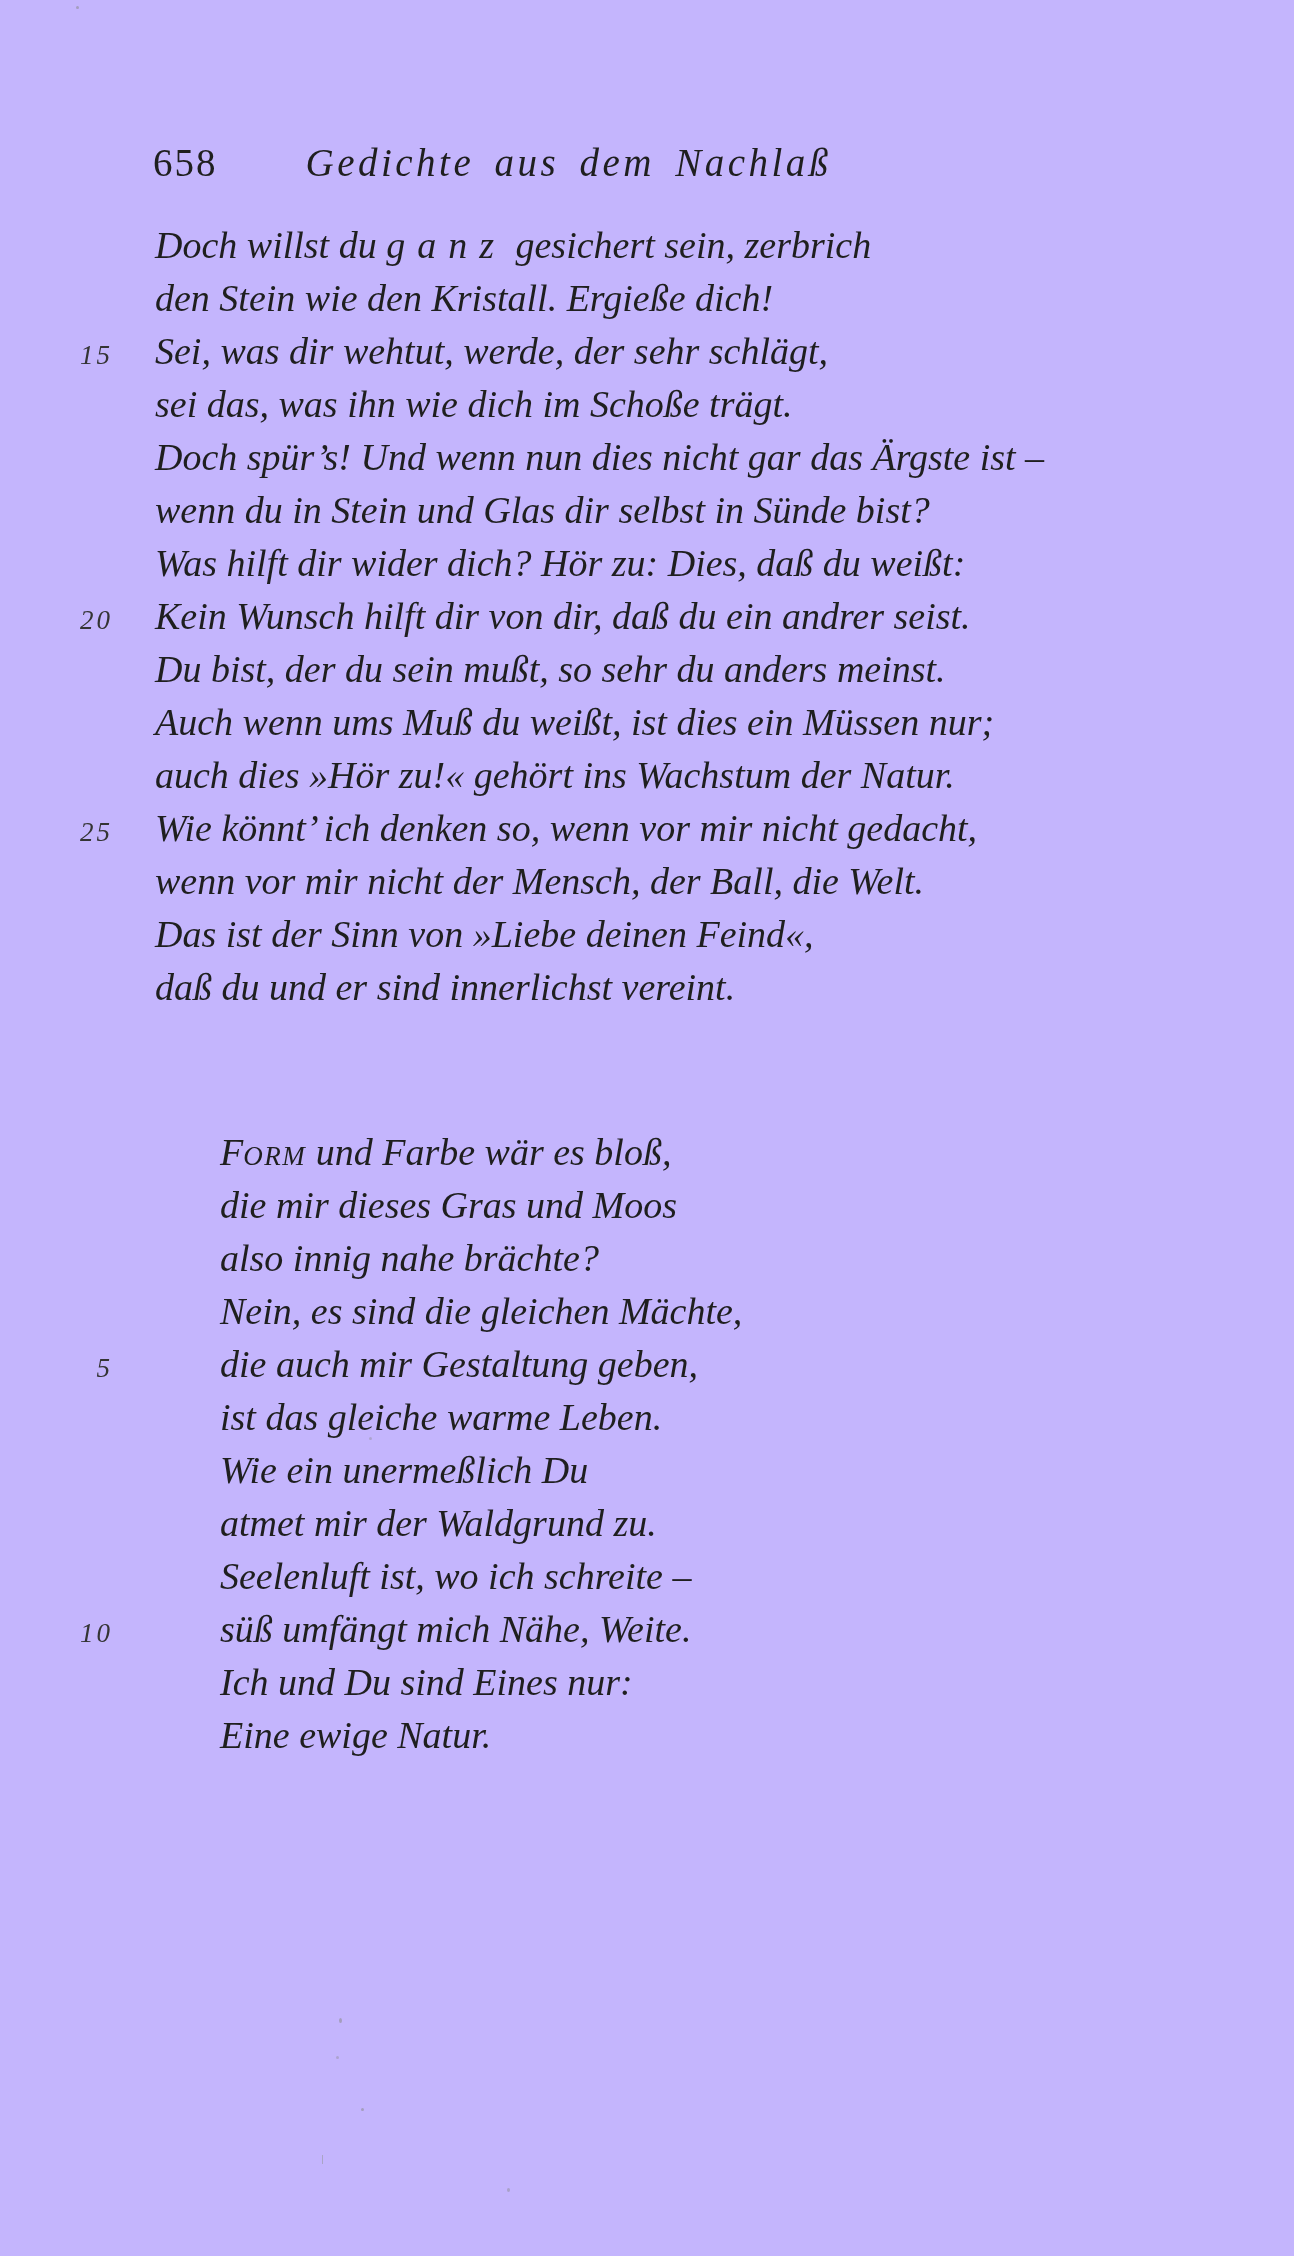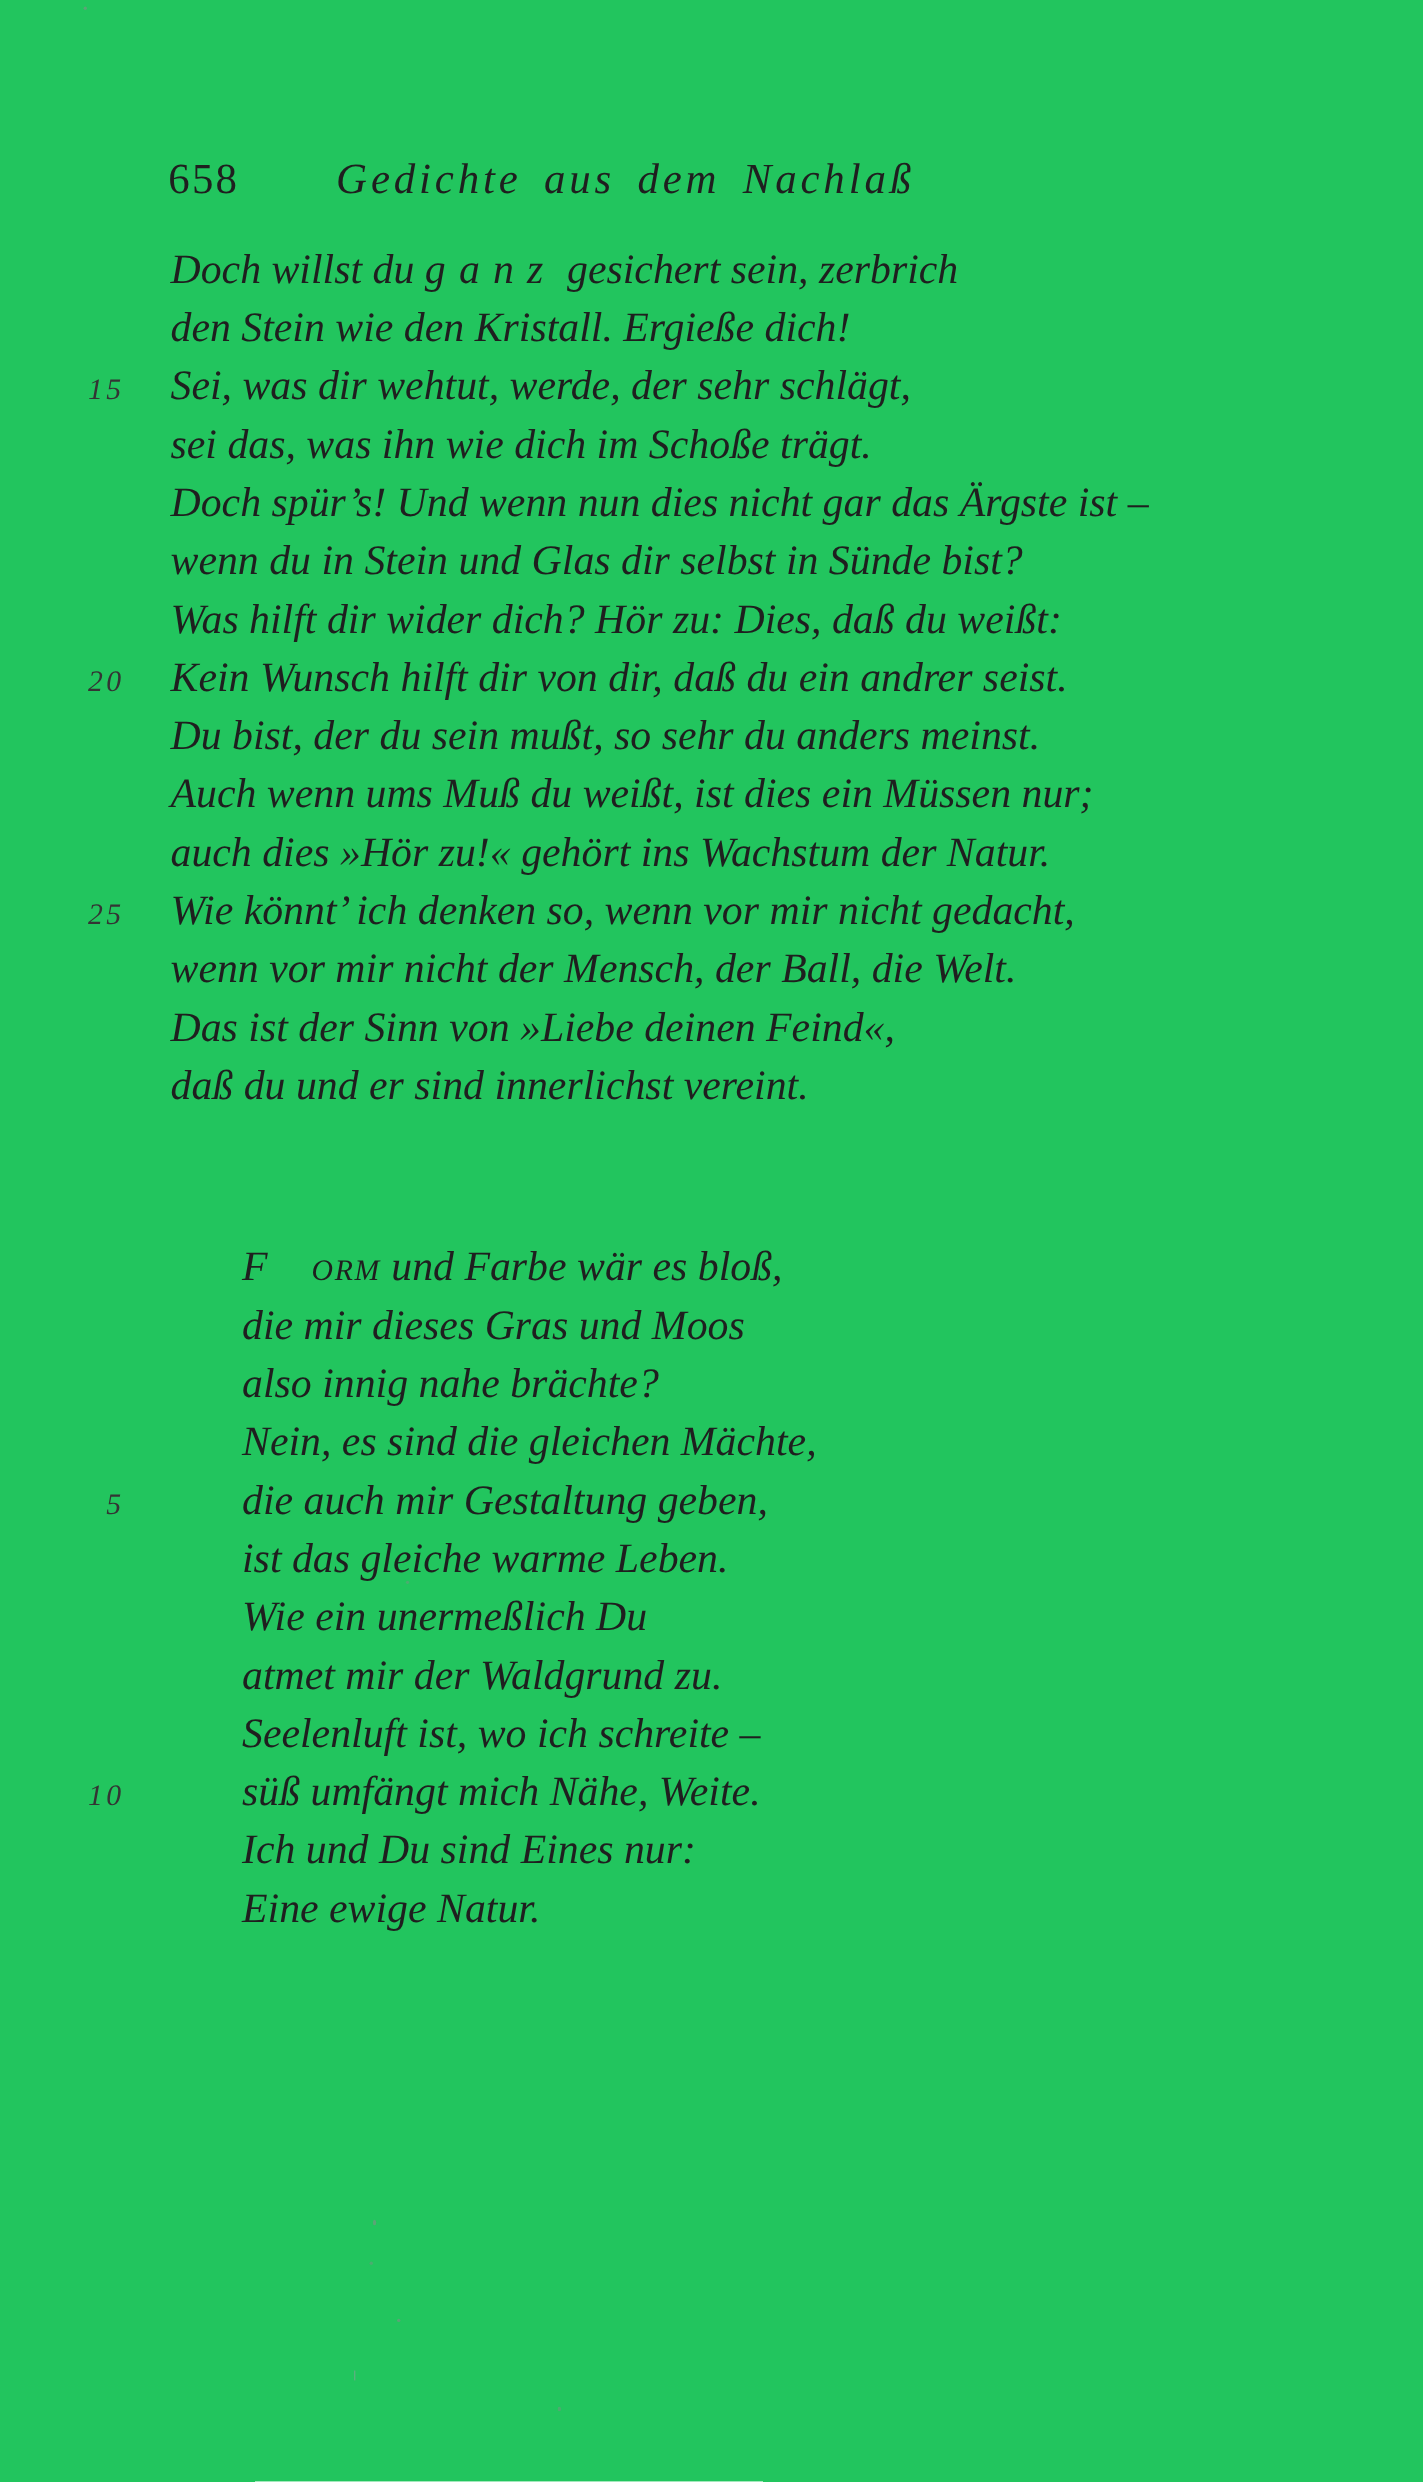--- a/index.html
+++ b/index.html
@@ -11,21 +11,21 @@
     width: 1294px;
     height: 2256px;
     font-family: "Liberation Serif", "DejaVu Serif", serif;
     color: #1f1f1f;
     overflow: hidden;
   }
   .page {
     position: relative;
     width: 1294px;
     height: 2256px;
-    background: #22c55e;
+    background: #c4b5fd;
   }
   .running-head {
     display: flex;
     align-items: baseline;
     padding-top: 136px;
     margin-left: 153px;
     font-size: 39px;
     line-height: 53px;
   }
   .pagenum {
@@ -56,21 +56,21 @@
     width: 113px;
     text-align: right;
     font-size: 27px;
     line-height: 53px;
     letter-spacing: 3px;
     color: #343434;
   }
   .poem-1 .text { margin-left: 42px; }
   .poem-2 .text { margin-left: 107px; }
   .letterspaced { letter-spacing: 12px; }
-  .smallcaps { font-variant: small-caps; letter-spacing: 1.5px; margin-left: 40px; }
+  .smallcaps { font-variant: small-caps; letter-spacing: 1.5px; }
   .speck {
     position: absolute;
     background: #8a8a8a;
     border-radius: 50%;
     opacity: 0.55;
   }
   .speck-bar {
     position: absolute;
     background: #9a9aa2;
     opacity: 0.6;

